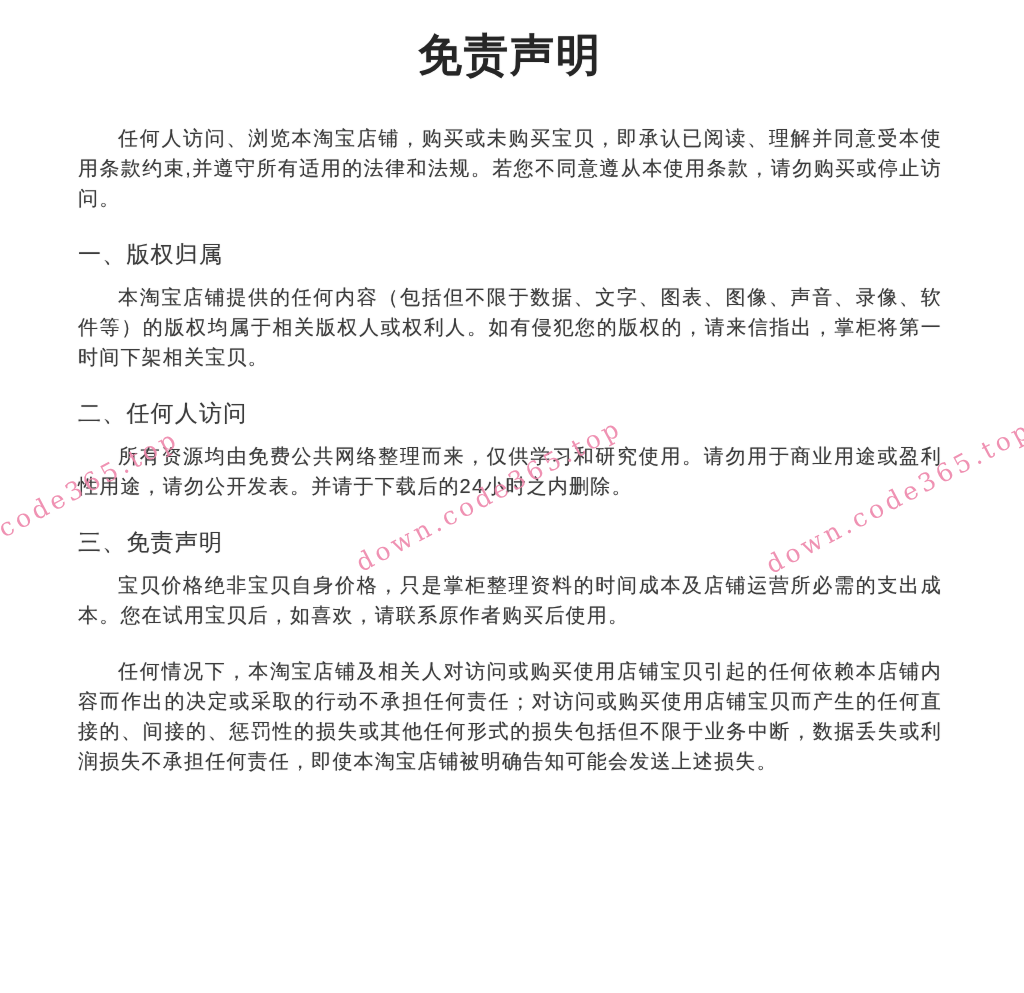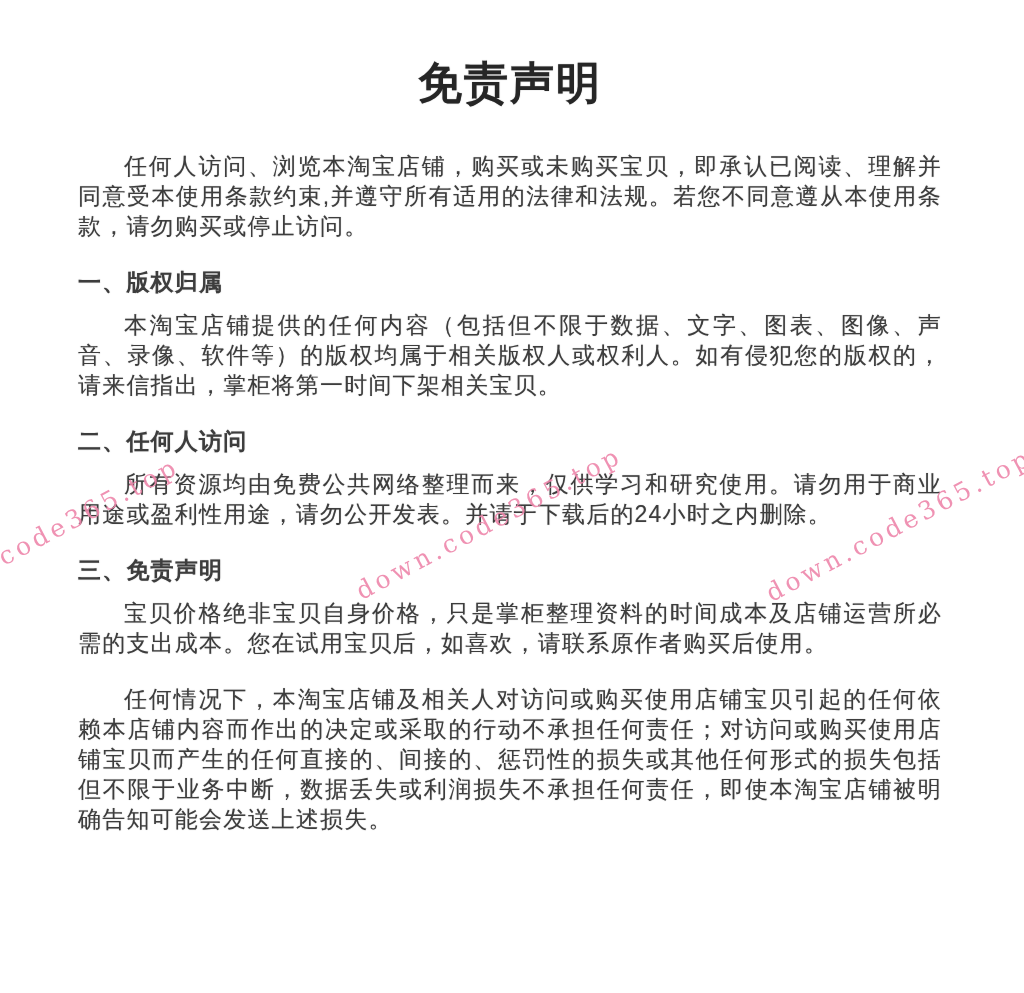--- a/index.html
+++ b/index.html
@@ -7,50 +7,49 @@
     padding: 0;
     background: #ffffff;
   }
   .page {
     position: relative;
     width: 1024px;
     height: 835px;
     background: #ffffff;
     overflow: hidden;
     font-family: "Liberation Sans", sans-serif;
-    margin-top: 28px;
   }
   .doc {
     position: relative;
     z-index: 1;
     padding: 26px 82px 0 78px;
   }
   .doc-title {
     font-size: 44px;
     font-weight: 700;
     color: #262626;
     text-align: center;
     letter-spacing: 2px;
     margin: 0 0 38px 0;
     text-shadow: 0 0 1px rgba(40,40,40,0.55);
   }
   .body-par {
-    font-size: 23px;
+    font-size: 20px;
     line-height: 30px;
     color: #3d3d3d;
     letter-spacing: 1.2px;
     margin: 0 0 26px 0;
     text-indent: 2em;
     text-align: justify;
     text-shadow: 0 0 1px rgba(80,80,80,0.5);
   }
   .sec-heading {
     font-size: 23px;
     line-height: 30px;
-    font-weight: 700;
+    font-weight: 400;
     color: #3d3d3d;
     letter-spacing: 1.2px;
     margin: 0 0 13px 0;
     text-shadow: 0 0 1px rgba(80,80,80,0.5);
   }
   .watermark-layer {
     position: absolute;
     left: 0; top: 0;
     width: 100%; height: 100%;
     z-index: 2;

